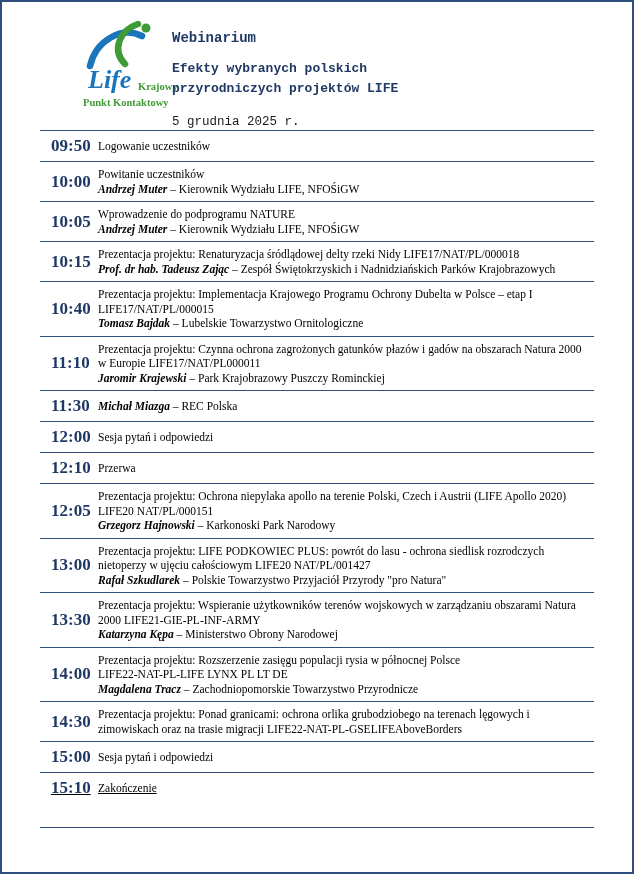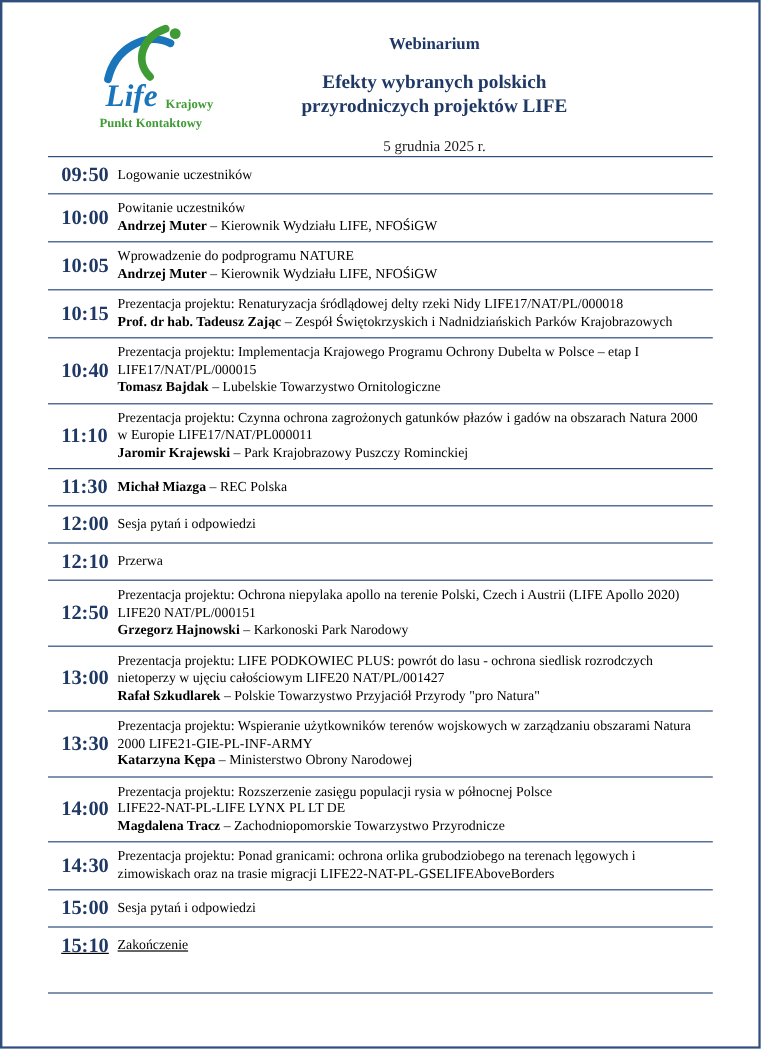--- a/index.html
+++ b/index.html
@@ -26,30 +26,30 @@
     top: 16px;
     width: 100px;
     height: 100px;
   }
   .logo svg text { font-family: "Liberation Serif", "DejaVu Serif", serif; }
   .titles {
     position: absolute;
     left: 170px;
     top: 28px;
     width: 380px;
-    text-align: center;
+    font-family: Liberation Mono, monospace;
   }
   .doc-title {
     font-size: 14px;
     font-weight: bold;
     color: #1f3864;
     margin-bottom: 13px;
   }
   .doc-subtitle {
-    font-size: 16px;
+    font-size: 13px;
     font-weight: bold;
     color: #1f3864;
     line-height: 20px;
   }
   .doc-date {
     font-size: 12.5px;
     color: #1b1b1b;
     margin-top: 16px;
   }
 
@@ -73,21 +73,21 @@
     color: #1f3864;
     align-self: center;
   }
   .desc {
     flex: 1;
     font-size: 11.5px;
     line-height: 14.5px;
     color: #000;
     padding-right: 2px;
   }
-  .desc .b { font-weight: bold; }
+  .desc .b { font-weight: bold; font-style: italic; }
 </style>
 </head>
 <body>
 
 <div class="page">
 
   <header class="header">
 
     <div class="logo">
       <svg width="100" height="100" viewBox="0 0 100 100" aria-hidden="true">
@@ -174,21 +174,21 @@
   </div>
 
   <div class="row">
     <div class="time">12:10</div>
     <div class="desc">
           <div>Przerwa</div>
         </div>
   </div>
 
   <div class="row">
-    <div class="time">12:50</div>
+    <div class="time">12:05</div>
     <div class="desc">
           <div>Prezentacja projektu: Ochrona niepylaka apollo na terenie Polski, Czech i Austrii (LIFE Apollo 2020) LIFE20 NAT/PL/000151</div>
           <div><span class="b">Grzegorz Hajnowski</span><span> – Karkonoski Park Narodowy</span></div>
         </div>
   </div>
 
   <div class="row">
     <div class="time">13:00</div>
     <div class="desc">
           <div>Prezentacja projektu: LIFE PODKOWIEC PLUS: powrót do lasu - ochrona siedlisk rozrodczych nietoperzy w ujęciu całościowym LIFE20 NAT/PL/001427</div>

